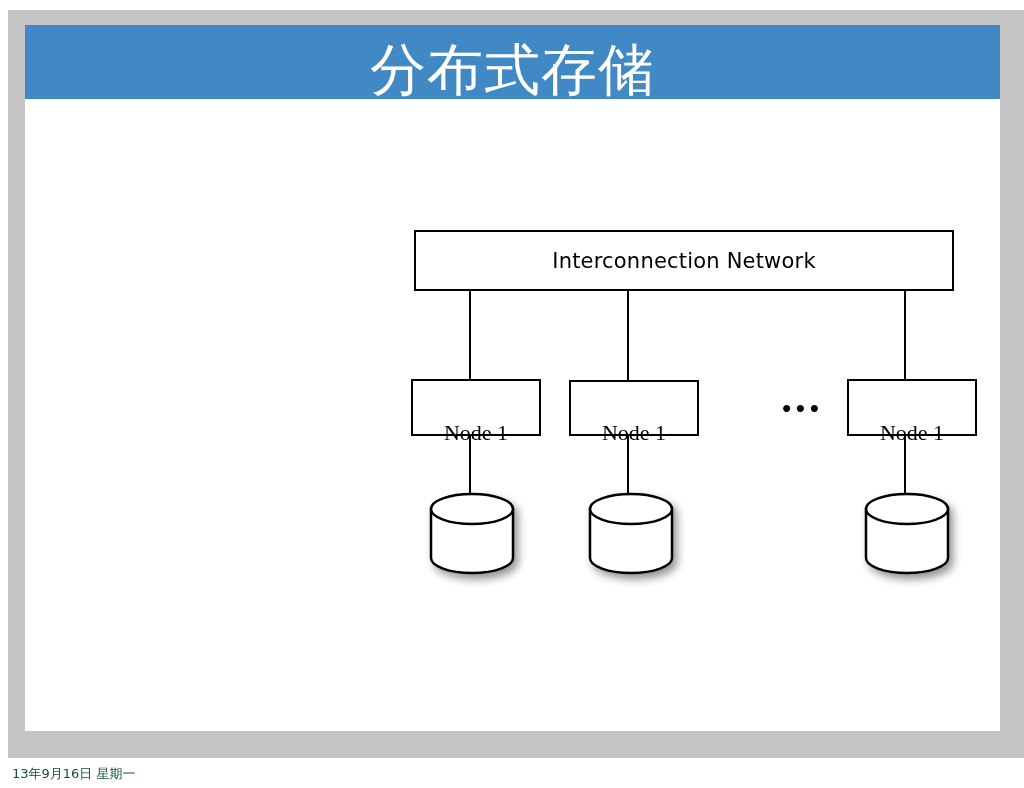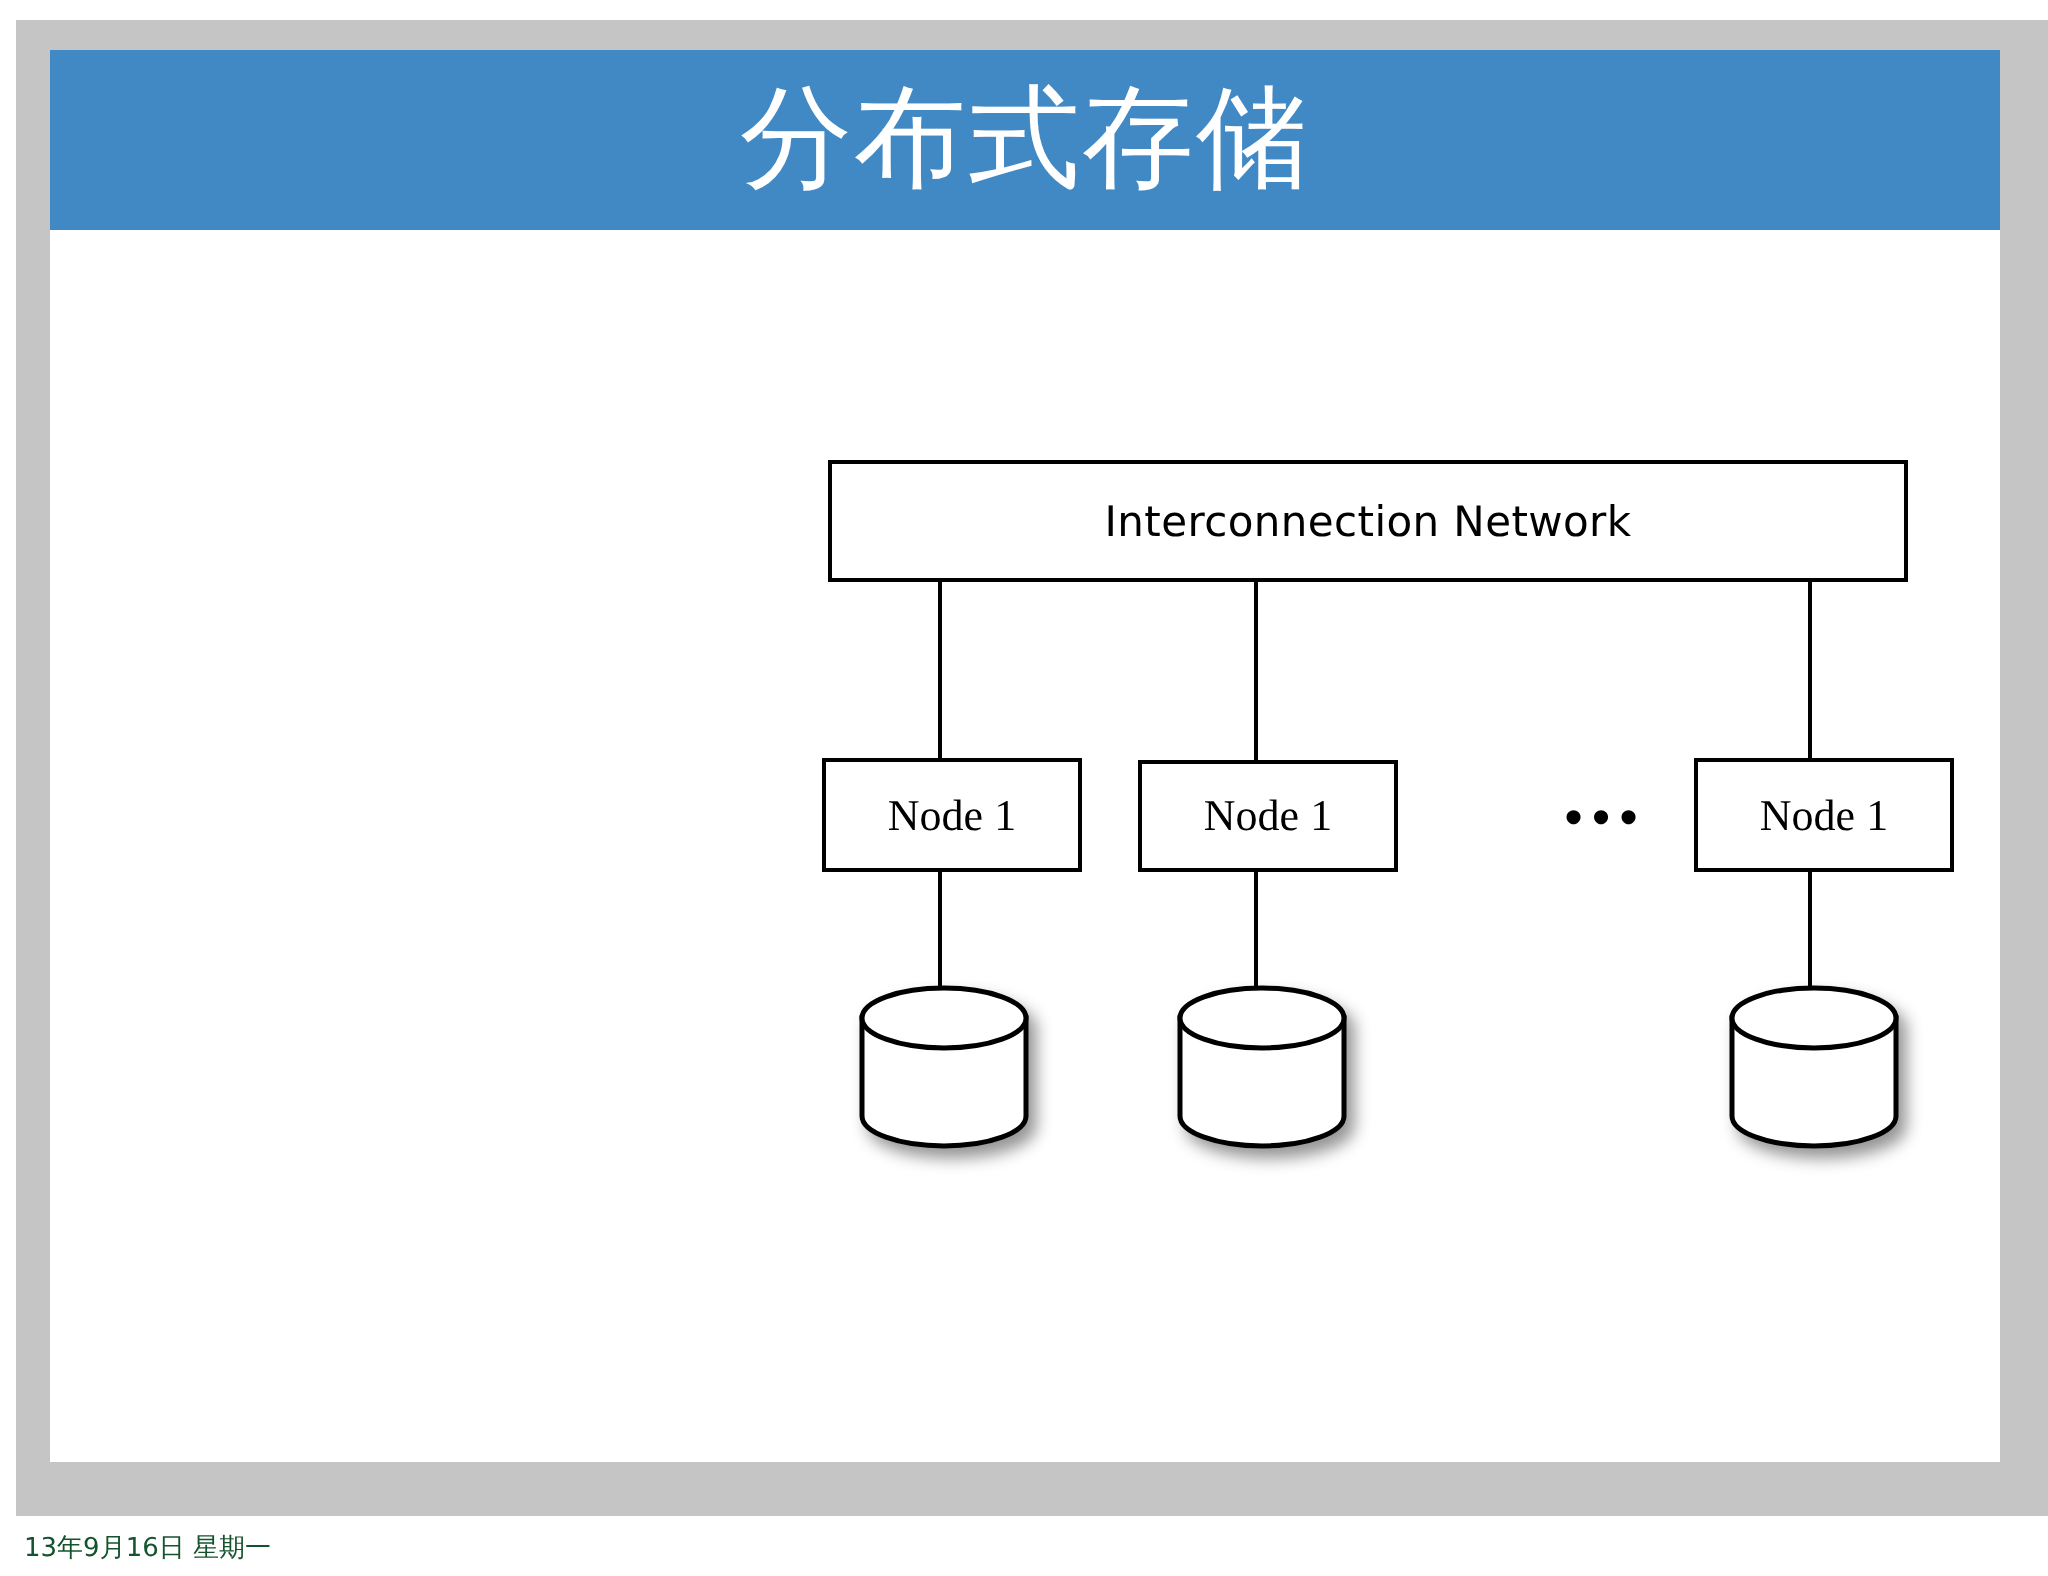--- a/index.html
+++ b/index.html
@@ -43,21 +43,21 @@
     height: 706px;
     background: #ffffff;
   }
 
   
   #title-band {
     position: absolute;
     left: 25px;
     top: 25px;
     width: 975px;
-    height: 90px;
+    height: 74px;
     background: #4189c4;
   }
   #title-text {
     position: absolute;
     left: 0;
     top: 0;
     width: 975px;
     height: 90px;
     display: flex;
     align-items: center;
@@ -100,20 +100,21 @@
     width: 538px;
     height: 59px;
     font-family: "DejaVu Sans", "Liberation Sans", sans-serif;
     font-size: 21px;
     letter-spacing: 0.2px;
   }
 
   .node-label {
     font-family: "Liberation Serif", "DejaVu Serif", serif;
     font-size: 22px;
+    margin-top: 25px;
   }
   #node-label-0 { left: 387px; top: 355px; width: 128px; height: 55px; }
   #node-label-1 { left: 545px; top: 356px; width: 128px; height: 54px; }
   #node-label-2 { left: 823px; top: 355px; width: 128px; height: 55px; }
 
   #ellipsis-label {
     left: 745px;
     top: 362px;
     width: 62px;
     height: 44px;

